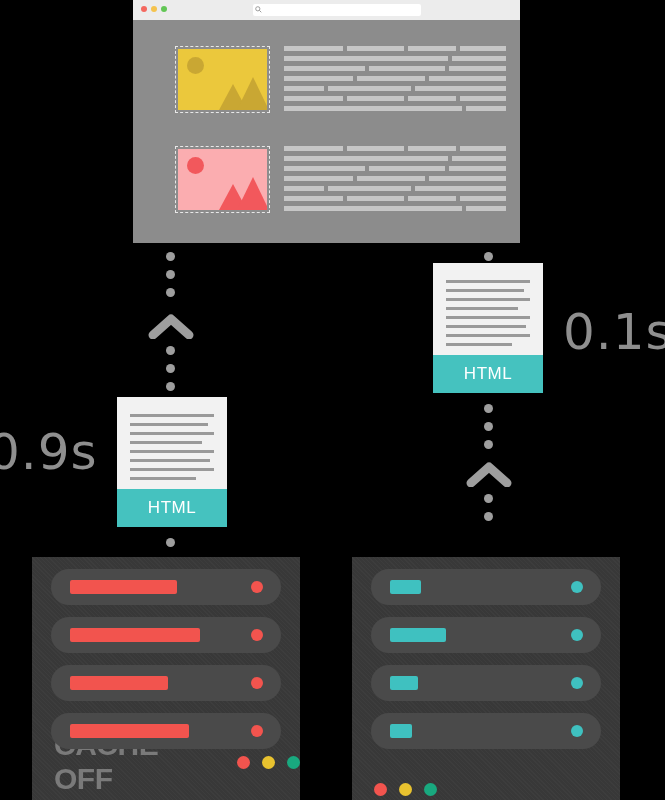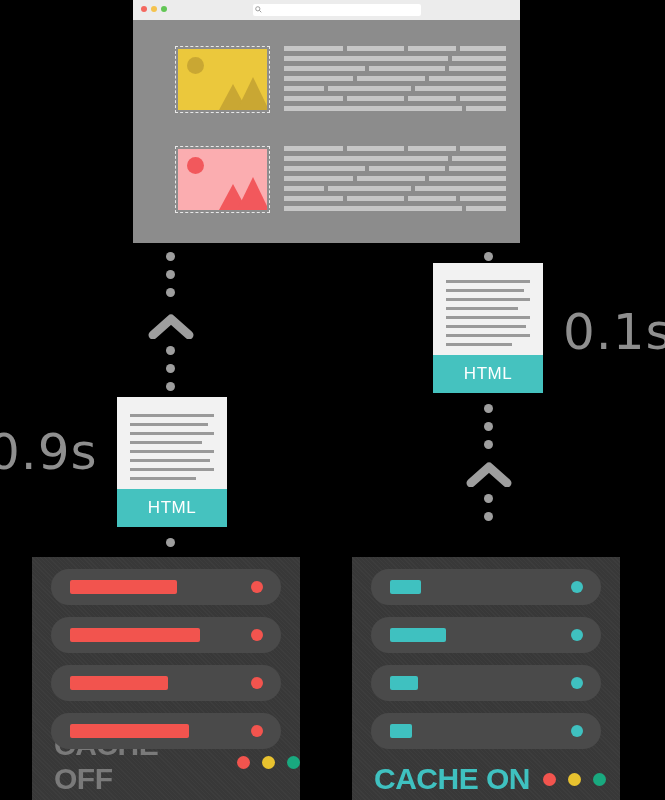--- a/index.html
+++ b/index.html
@@ -298,21 +298,20 @@
         <div class="led" style="background: rgb(242, 84, 78);"></div>
       </div>
       <div class="slot" style="top: 156px;">
         <div class="bar" style="width: 119px; background: rgb(242, 84, 78);"></div>
         <div class="led" style="background: rgb(242, 84, 78);"></div>
       </div>
     </div>
 
   <div class="rack rack-right">
     <div class="rack-label">
-      <span style="color: rgb(63, 193, 192);">CACHE ON</span>
       <span class="leds">
           <i style="background: rgb(242, 84, 78);"></i>
           <i style="background: rgb(232, 194, 47);"></i>
           <i style="background: rgb(25, 169, 127);"></i>
         </span>
     </div>
   <div class="slot" style="top: 12px;">
         <div class="bar" style="width: 31px; background: rgb(63, 193, 192);"></div>
         <div class="led" style="background: rgb(63, 193, 192);"></div>
       </div>

